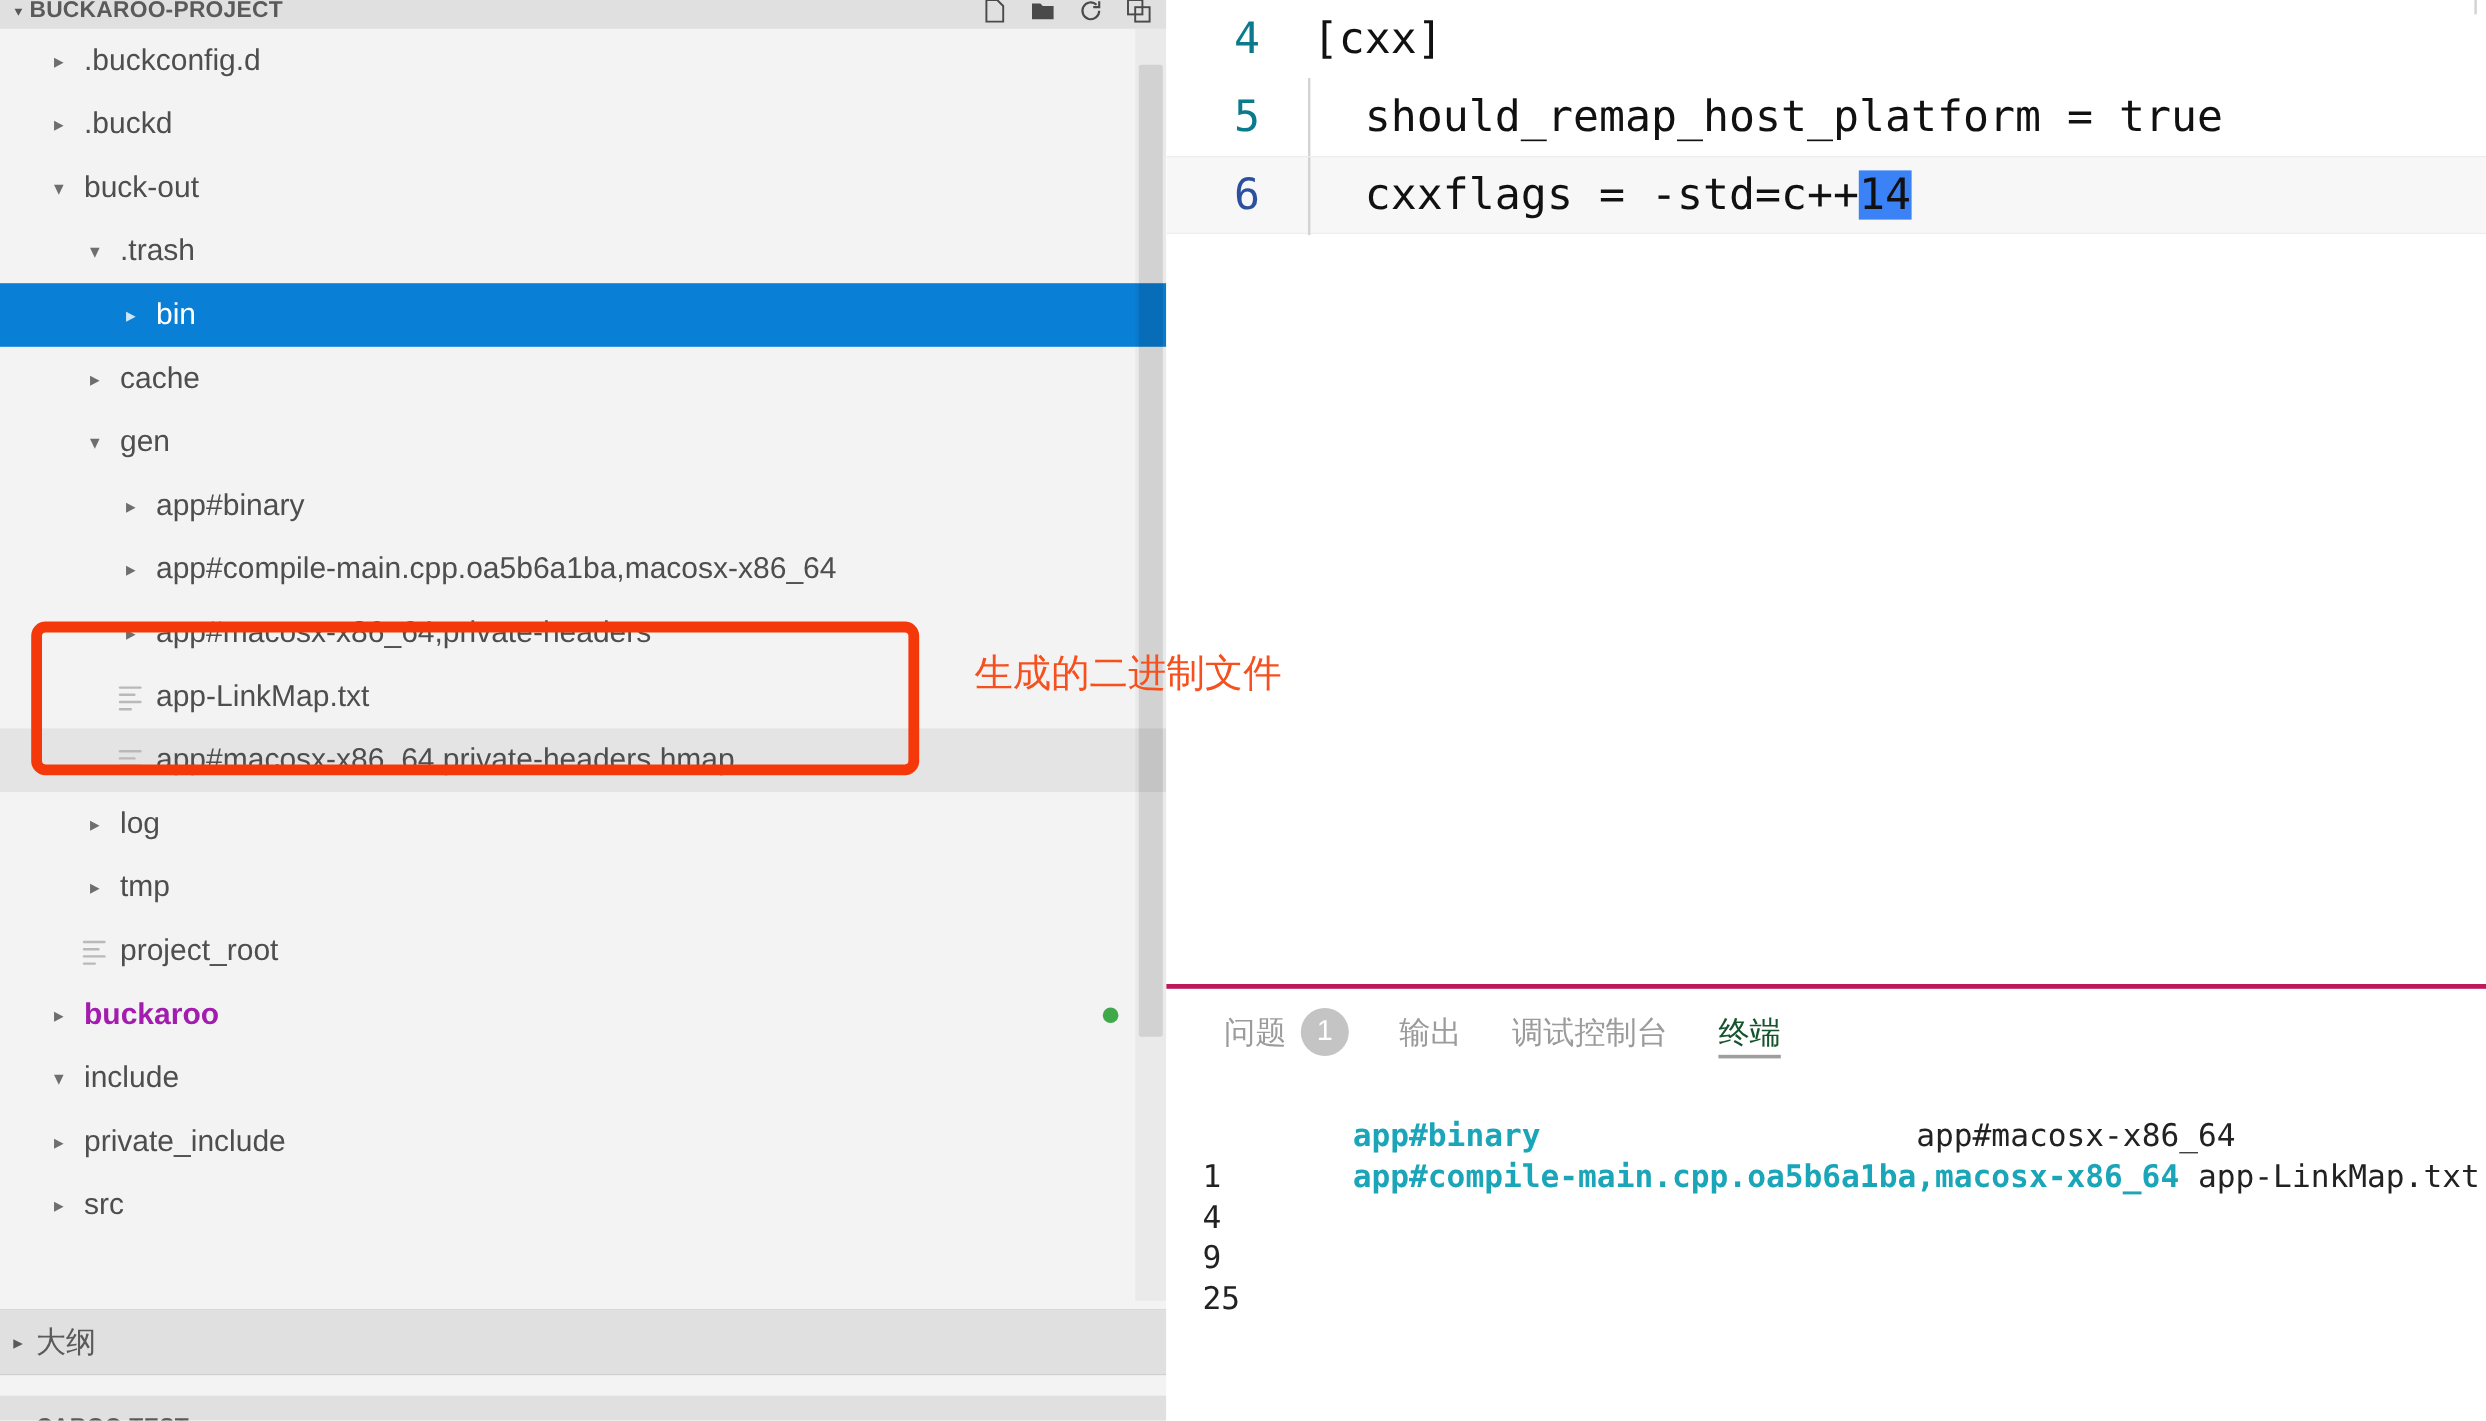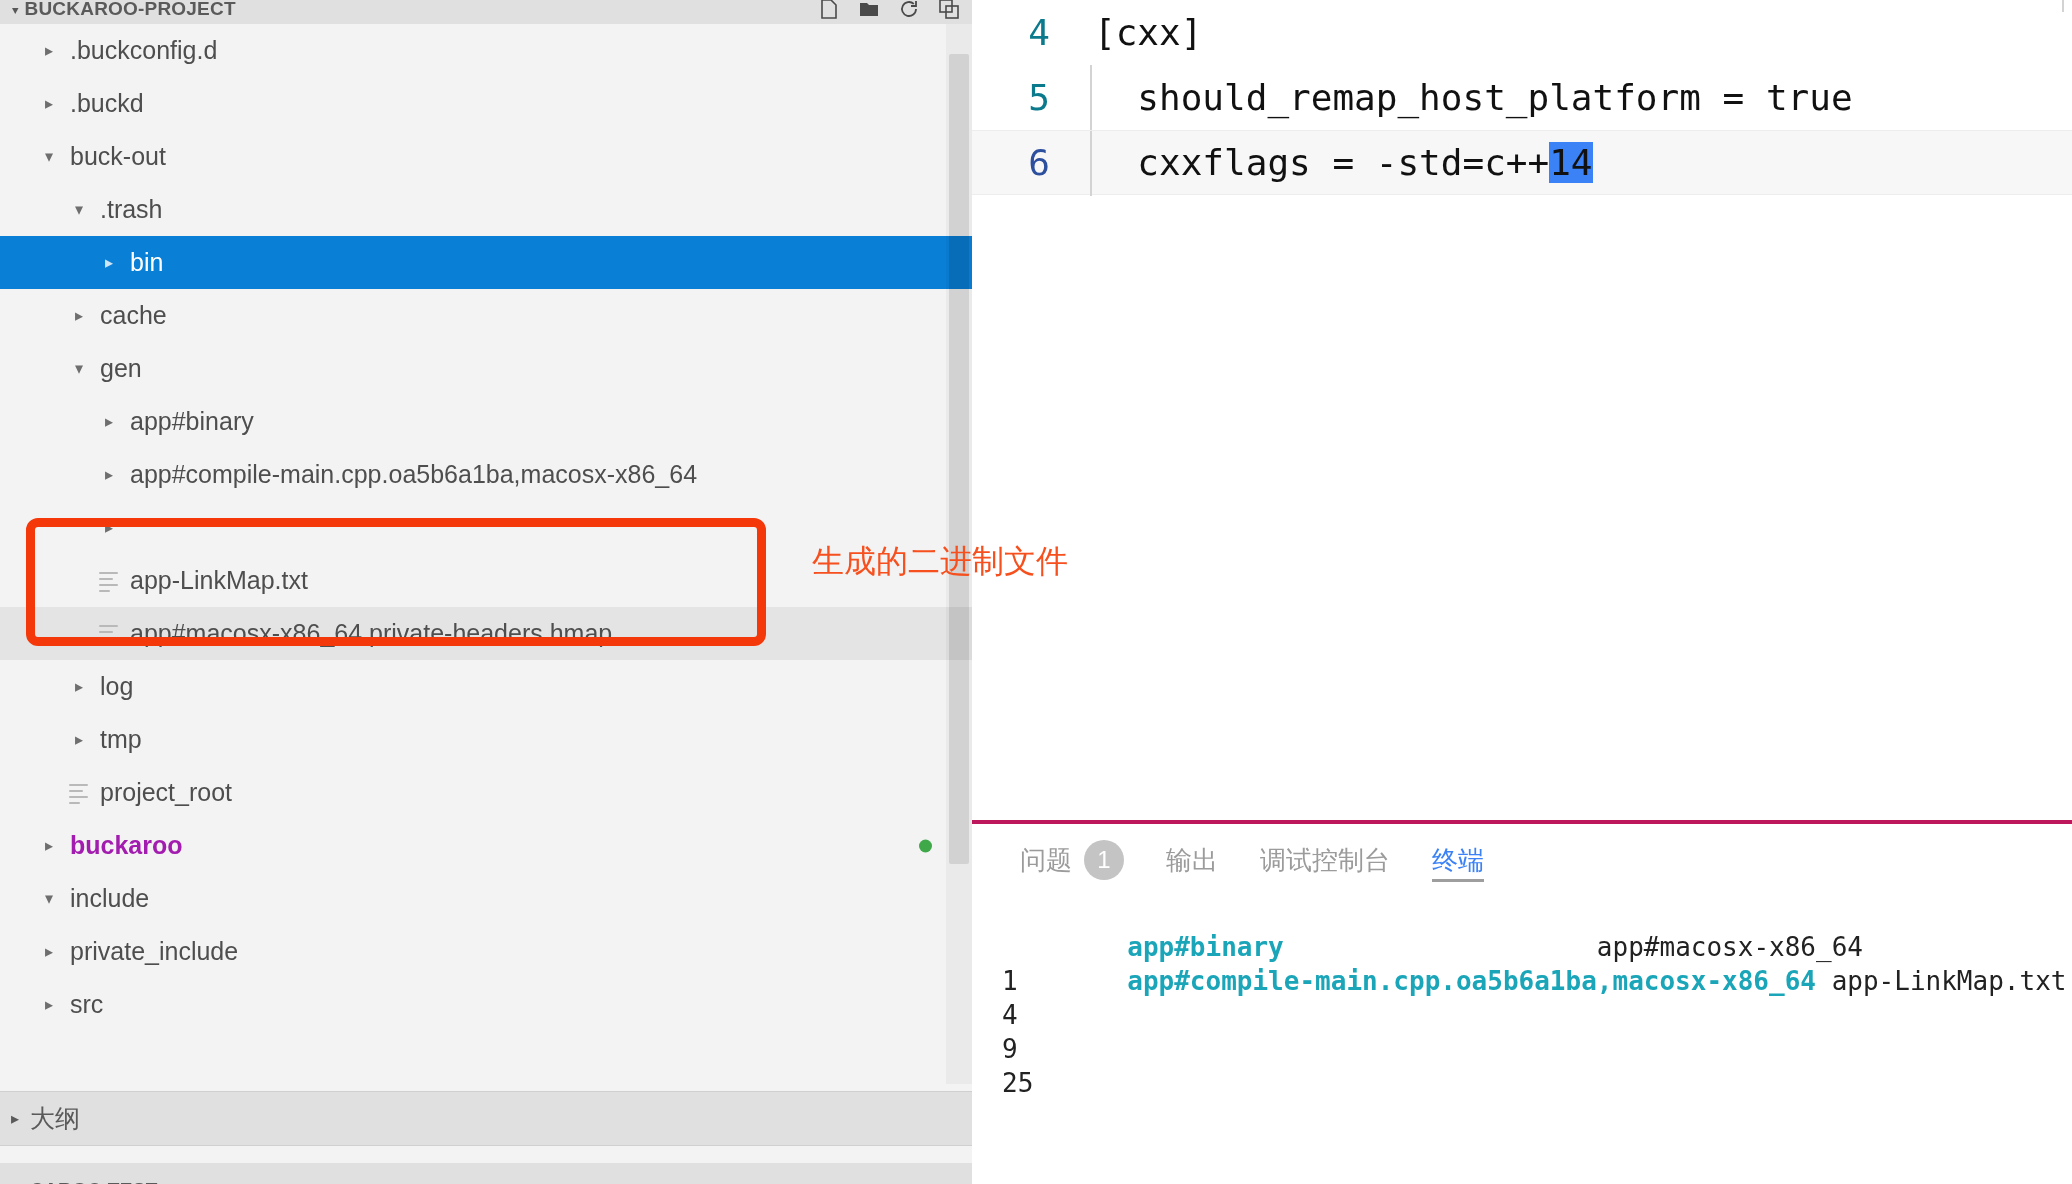--- a/index.html
+++ b/index.html
@@ -169,21 +169,21 @@
     gap: 42px;
   }
   .ptab {
     position: relative;
     display: flex; align-items: center; gap: 12px;
     font-size: 26px;
     color: #9b9b9b;
     height: 72px;
     cursor: pointer;
   }
-  .ptab.active { color: #3b82f6; }
+  .ptab.active { color: #14532d; }
   .ptab.active::after {
     content: ""; position: absolute;
     left: 0; right: 0; bottom: 14px;
     height: 3px; background: #9e9e9e;
   }
   .badge {
     min-width: 40px; height: 40px;
     padding: 0 10px;
     border-radius: 20px;
     background: #c4c4c4;
@@ -294,20 +294,21 @@
         <div class="row i3">
           <span class="arrow">▸</span>
           <span class="label">app#binary</span>
         </div>
         <div class="row i3">
           <span class="arrow">▸</span>
           <span class="label">app#compile-main.cpp.oa5b6a1ba,macosx-x86_64</span>
         </div>
         <div class="row i3">
           <span class="arrow">▸</span>
+          <span class="label">app#macosx-x86_64,private-headers</span>
         </div>
         <div class="row i3">
           <span class="fileicon">
             <i></i>
             <i></i>
             <i></i>
             <i></i>
           </span>
           <span class="label">app-LinkMap.txt</span>
         </div>

